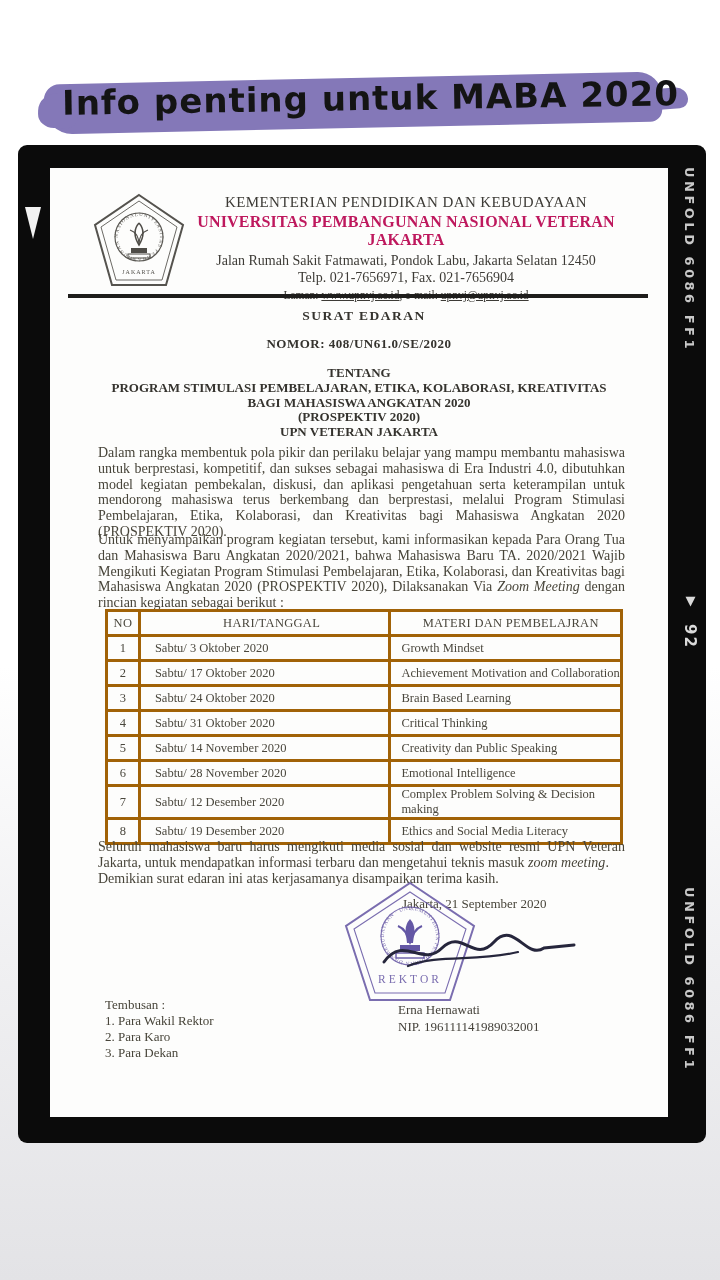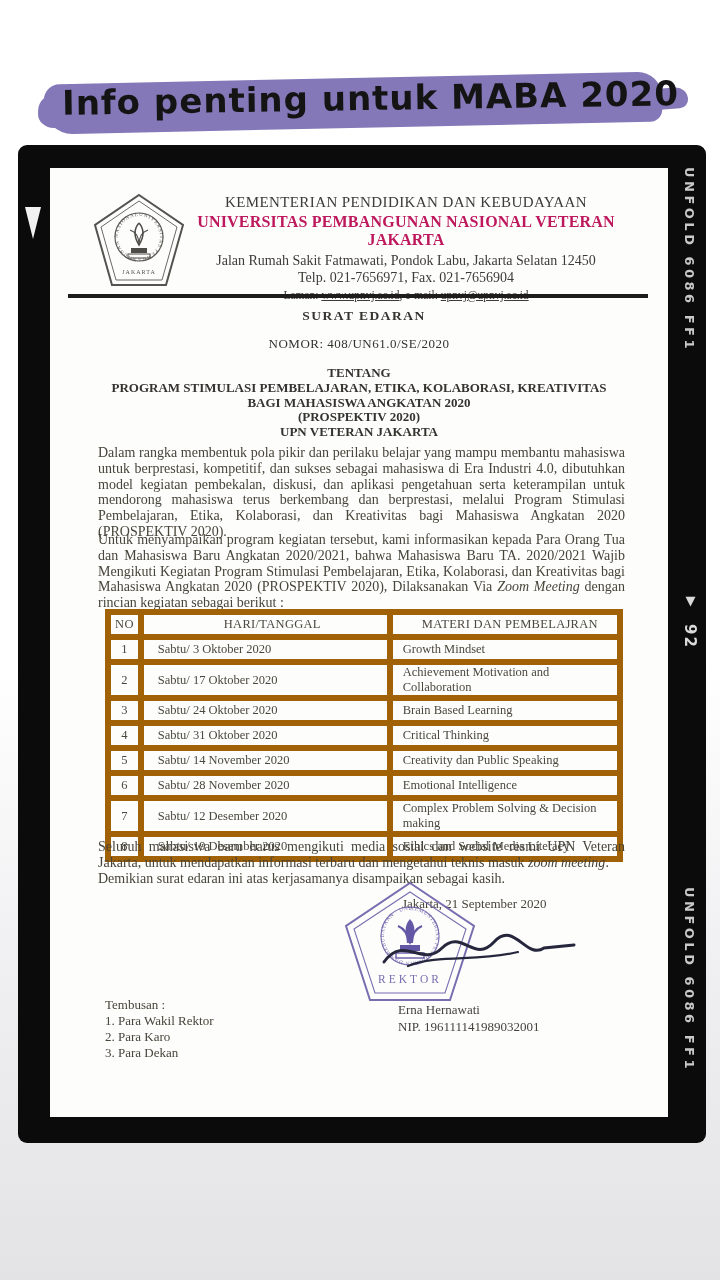--- a/index.html
+++ b/index.html
@@ -48,37 +48,37 @@
   .lh2 { font-size:16px; font-weight:700; margin-top:2px; letter-spacing:.2px; color:#be185d; }
   .lh3 { font-size:14px; margin-top:4px; }
   .lh4 { font-size:14px; margin-top:1px; }
   .lh5 { font-size:11.5px; margin-top:3px; }
   .lh5 .u { text-decoration:underline; }
   .divider { position:absolute; left:18px; top:126px; width:580px; height:4px; background:#1e1d1b; }
 
   
   .title-block { position:absolute; left:0; top:140px; width:100%; text-align:center; color:#35332e; }
   .t-doc { font-size:13.5px; font-weight:700; letter-spacing:1.5px;padding-left:10px; }
-  .t-num { font-size:13px; font-weight:400; margin-top:12px; letter-spacing:.5px; }
+  .t-num { font-size:13px; font-weight:700; margin-top:12px; letter-spacing:.5px; }
   .t-tentang { font-size:13px; font-weight:700; margin-top:13px; }
   .t-sub { font-size:13px; font-weight:700; line-height:14.5px; }
 
   
   .para { position:absolute; left:48px; width:527px; font-size:14px; line-height:15.8px;
     text-align:justify; color:#474439; }
   .p1 { top:277px; }
   .p2 { top:364px; }
   .p3 { top:671px; }
   .p4 { top:703px; text-align:left; }
   .ital { font-style:italic; }
 
   
   .sched { position:absolute; left:55px; top:441px; width:518px; border-collapse:collapse;
     font-size:12.5px; color:#4a473d; }
-  .sched th, .sched td { border:6px solid #a16207; font-weight:400; }
+  .sched th, .sched td { border:3px solid #a16207; font-weight:400; }
   .sched th { height:25px; text-align:center; letter-spacing:.3px; }
   .sched td { height:25px; }
   .sched .c0 { width:33px; text-align:center; }
   .sched .c1 { width:252px; padding-left:14px; }
   .sched .c2 { width:233px; padding-left:10px; }
 
   
   .sig-date { position:absolute; left:352px; top:728px; font-size:13px; color:#474439; z-index:1; }
   .stamp { position:absolute; left:286px; top:711px; z-index:2; opacity:.92; }
   .scribble { position:absolute; left:328px; top:760px; z-index:3; }
@@ -191,21 +191,21 @@
             </tr>
             <tr>
               <td class="c0">8</td>
               <td class="c1">Sabtu/ 19 Desember 2020</td>
               <td class="c2">Ethics and Social Media Literacy</td>
             </tr>
           </tbody>
       </table>
 
       <div class="para p3"><span>Seluruh mahasiswa baru harus mengikuti media sosial dan website resmi UPN Veteran Jakarta, untuk mendapatkan informasi terbaru dan mengetahui teknis masuk </span><span class="ital">zoom meeting</span><span>.</span></div>
-      <div class="para p4">Demikian surat edaran ini atas kerjasamanya disampaikan sebagai kasih.</div>
+      <div class="para p4">Demikian surat edaran ini atas kerjasamanya disampaikan terima kasih.</div>
 
       <div class="sig-date">Jakarta, 21 September 2020</div>
 
       <svg class="stamp" width="176" height="130" viewBox="0 0 176 130">
         <g fill="none" stroke="#6f61a9" stroke-width="2">
           <polygon points="74,4 138,47 114,121 34,121 10,47"></polygon>
           <polygon points="74,13 130,50 109,114 39,114 18,50" stroke-width="1.1"></polygon>
         </g>
         <circle cx="74" cy="57" r="29" fill="none" stroke="#6f61a9" stroke-width="1.1"></circle>
         <defs>

